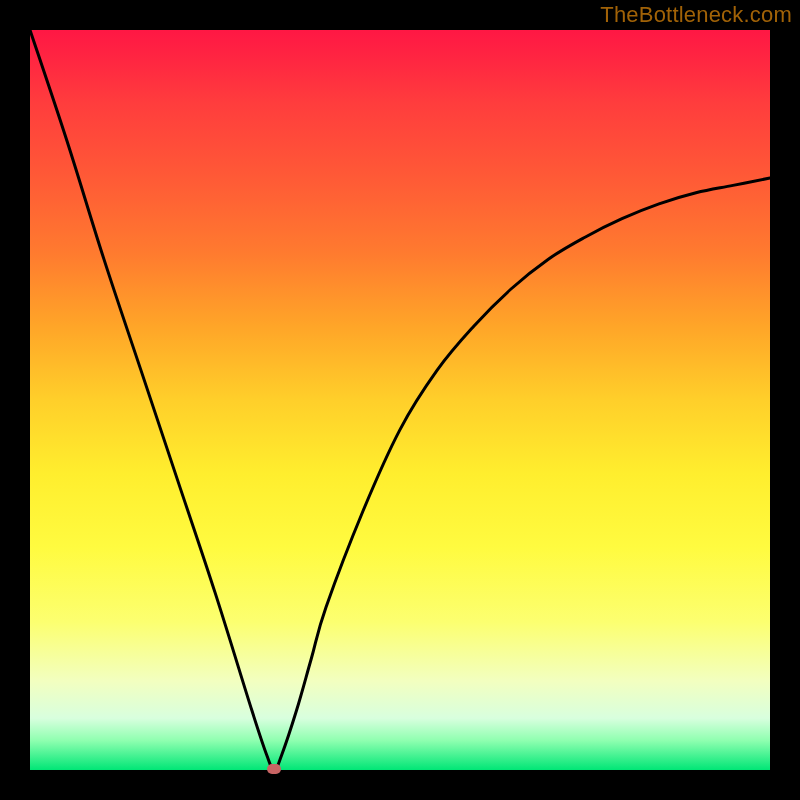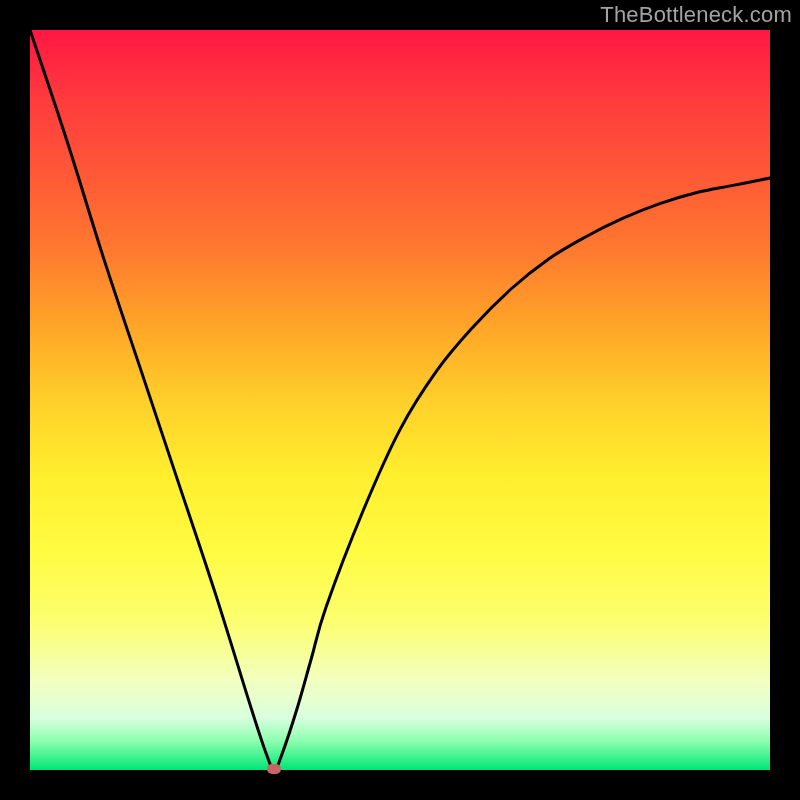--- a/index.html
+++ b/index.html
@@ -55,21 +55,21 @@
     position: absolute;
     width: 14px;
     height: 10px;
     background: #c86464;
     border-radius: 5px;
   }
   .watermark {
     position: absolute;
     top: 2px;
     right: 8px;
-    color: #a3a3a3;
+    color: #a16207;
     font-family: Arial, Helvetica, sans-serif;
     font-size: 22px;
     letter-spacing: 0.2px;
     user-select: none;
   }
 </style>
 </head>
 <body>
 
 <div class="container">

